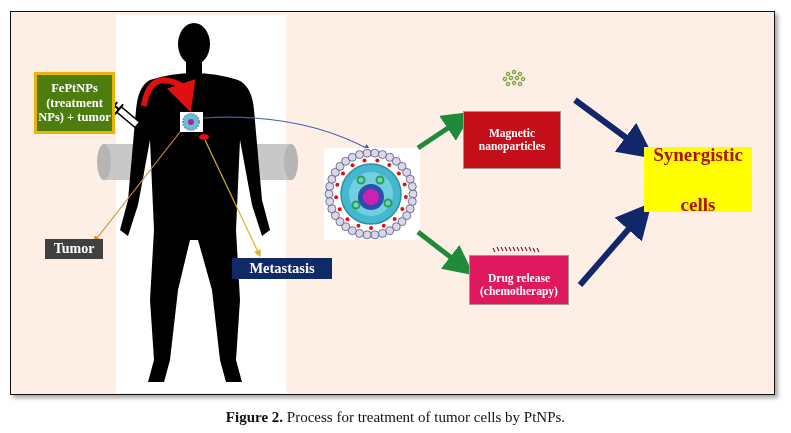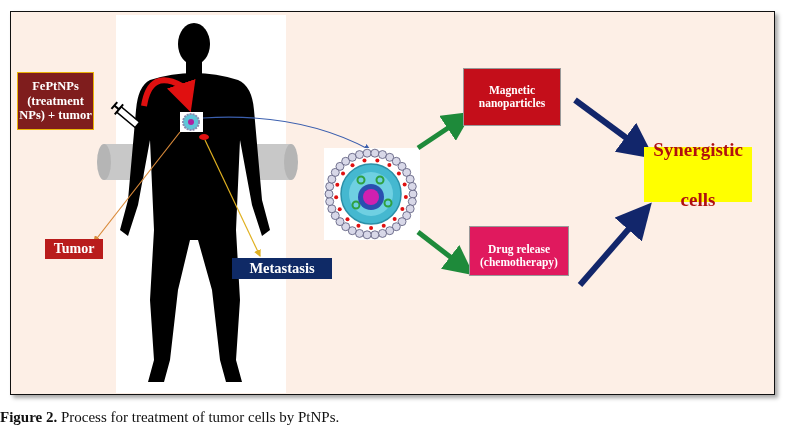--- a/index.html
+++ b/index.html
@@ -1,27 +1,27 @@
 <!DOCTYPE html>
 <html><head>
 <meta charset="utf-8">
 <style>
   html,body{margin:0;padding:0;background:#fff;}
   body{width:791px;height:433px;position:relative;overflow:hidden;font-family:"Liberation Serif",serif;}
   #frame{position:absolute;left:10px;top:11px;width:763px;height:382px;background:#fdefe6;border:1.5px solid #111;box-shadow:3px 3px 4px rgba(0,0,0,0.35);}
   #white-panel{position:absolute;left:105px;top:3px;width:170px;height:378px;background:#fff;}
   #scene{position:absolute;left:0;top:0;}
   .box{position:absolute;color:#fff;font-weight:bold;text-align:center;display:flex;flex-direction:column;align-items:center;justify-content:center;line-height:1.15;}
-  #box-fept{left:17px;top:72px;width:75px;height:56px;background:#7f1d1d;border:1px solid #eab308;font-size:12.5px;}
-  #box-tumor{left:45px;top:239px;width:58px;height:20px;background:#b91c1c;font-size:14px;}
+  #box-fept{left:34px;top:72px;width:75px;height:56px;background:#4d7c0f;border:3px solid #eab308;font-size:12.5px;}
+  #box-tumor{left:45px;top:239px;width:58px;height:20px;background:#404040;font-size:14px;}
   #box-meta{left:232px;top:258px;width:100px;height:21px;background:#0f2a66;font-size:14.5px;}
   #box-mag{left:463px;top:68px;width:98px;height:58px;background:#c40e1a;border:1px solid #999;font-size:11.5px;}
-  #box-drug{left:469px;top:226px;width:100px;height:50px;background:#e0195e;border:1px solid #999;font-size:11.5px;}
-  #box-syn{left:644px;top:147px;width:108px;height:55px;background:#ffff00;color:#b01010;font-size:19px;gap:28px;}
-  #caption{position:absolute;left:0;width:791px;top:409px;font-size:15px;color:#111;}
+  #box-drug{left:469px;top:255px;width:100px;height:50px;background:#e0195e;border:1px solid #999;font-size:11.5px;}
+  #box-syn{left:644px;top:147px;width:108px;height:65px;background:#ffff00;color:#b01010;font-size:19px;gap:28px;}
+  #caption{position:absolute;left:0;width:791px;top:409px;text-align:center;font-size:15px;color:#111;}
   #caption b{font-weight:bold;}
 </style>
 </head>
 <body>
 
 <div id="frame">
   <div id="white-panel"></div>
 </div>
 
 <svg id="scene" width="791" height="433" style="z-index: 0;">
@@ -174,21 +174,21 @@
   <span>FePtNPs</span>
   <span>(treatment</span>
   <span>NPs) + tumor</span>
 </div>
 <div class="box" id="box-tumor">
   <span>Tumor</span>
 </div>
 <div class="box" id="box-meta">
   <span>Metastasis</span>
 </div>
-<div class="box" id="box-mag" style="box-sizing:border-box;">
+<div class="box" id="box-mag" style="box-sizing:border-box;margin-top:43px;">
   <span>Magnetic</span>
   <span>nanoparticles</span>
 </div>
 <div class="box" id="box-drug" style="padding-top:10px;box-sizing:border-box;">
   <span>Drug release</span>
   <span>(chemotherapy)</span>
 </div>
 <div class="box" id="box-syn">
   <span>Synergistic</span>
   <span>cells</span>

